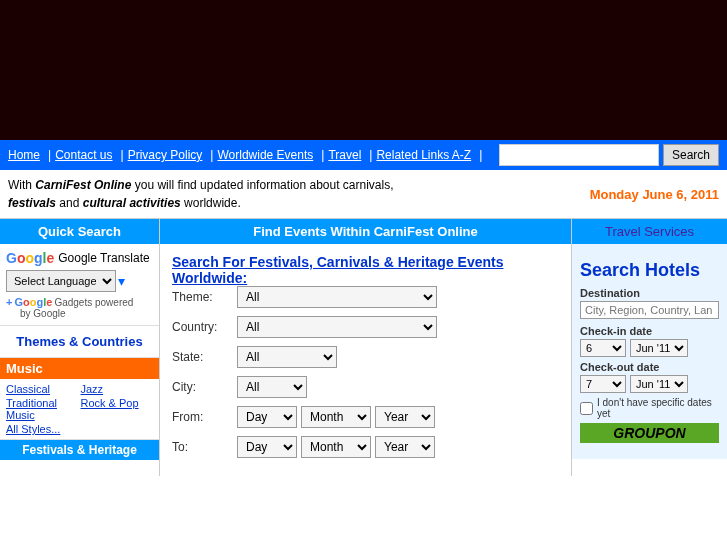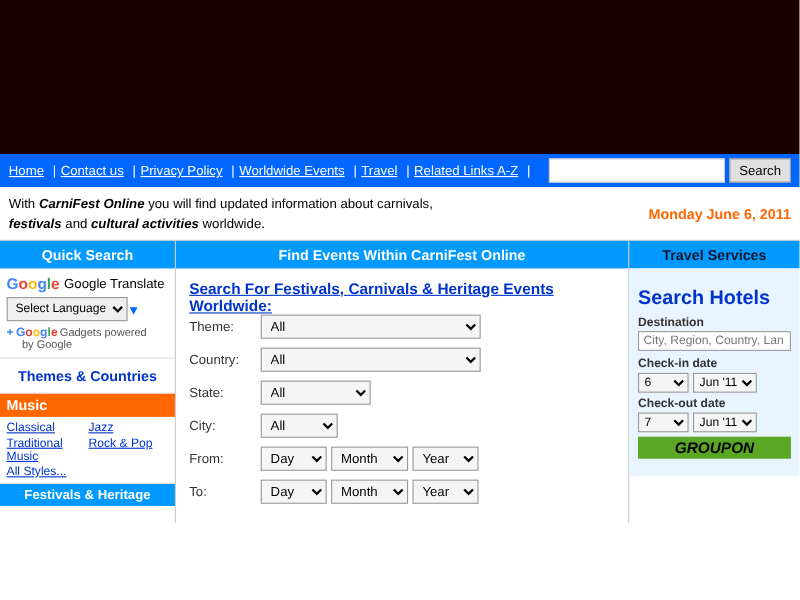--- a/index.html
+++ b/index.html
@@ -204,23 +204,23 @@
     select.xsmall { width: 60px; }
     .date-group { display: flex; align-items: center; gap: 4px; }
 
     
     #right-col {
       width: 155px;
       min-width: 155px;
     }
     #right-col-header {
       background: #0099ff;
-      color: #0f172a;
-      text-align: center;
-      font-weight: bold;
+      color: #4c1d95;
+      text-align: center;
+      font-weight: normal;
       font-size: 13px;
       padding: 5px;
     }
     #hotels-search {
       padding: 16px 8px;
       background: #e8f4ff;
     }
     #hotels-search h3 {
       font-size: 18px;
       color: #0033cc;
@@ -442,20 +442,24 @@
       <div class="hotels-label">Check-out date</div>
       <div class="date-row">
         <select class="day-sel">
           <option>7</option>
         </select>
         <select class="month-sel">
           <option>Jun '11</option>
         </select>
       </div>
 
+      <div id="no-dates-row">
+        <input type="checkbox" style="">
+        <span>I don't have specific dates yet</span>
+      </div>
 
       <div id="groupon-banner">
         <span>GROUPON</span>
       </div>
     </div>
   </div>
 
 </div>
 
 </body></html>

